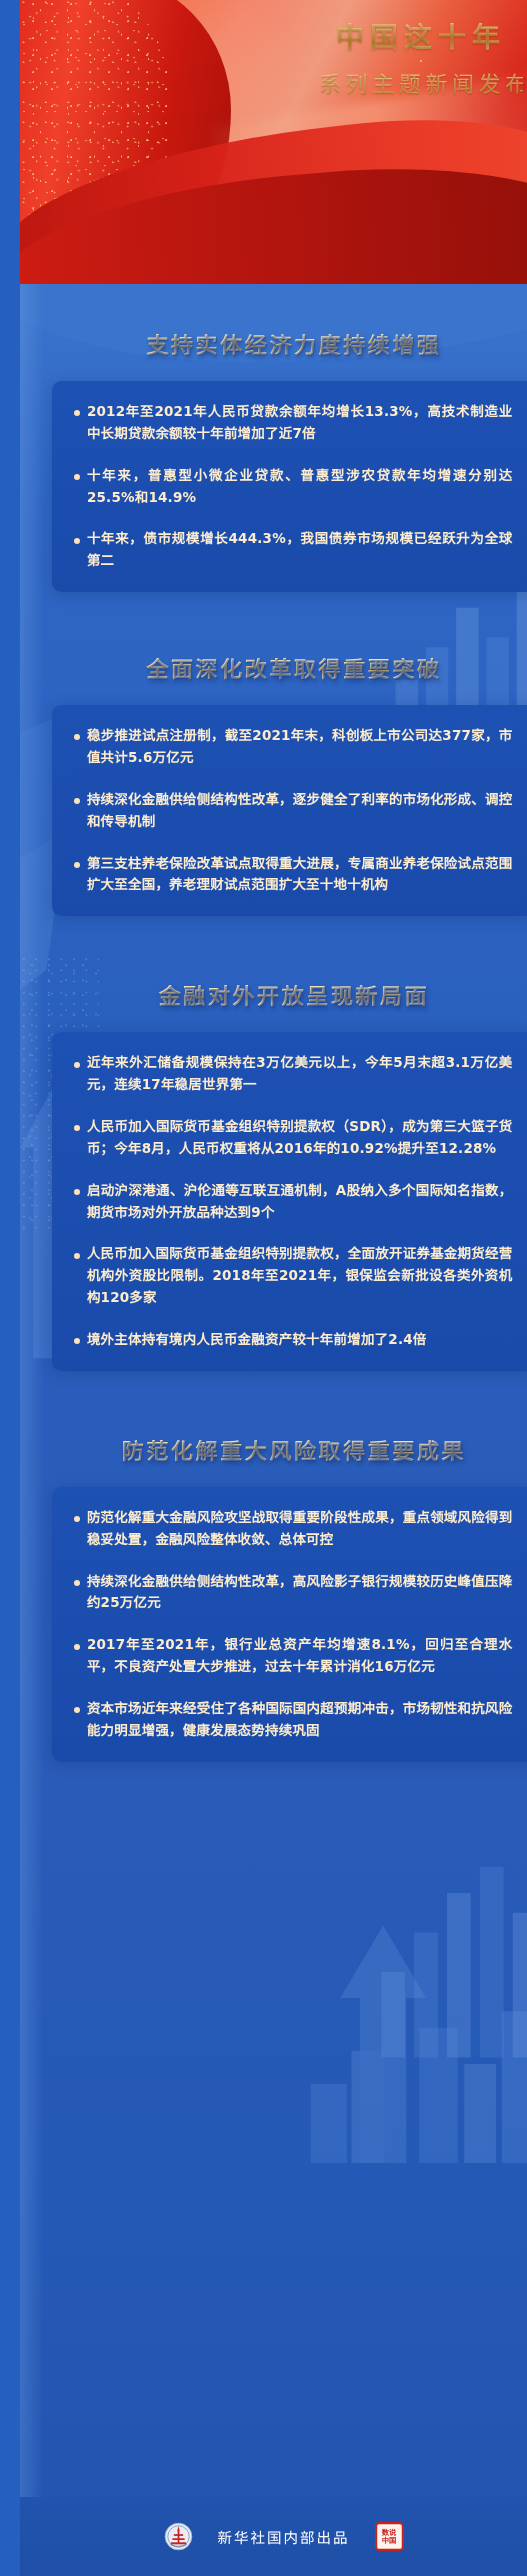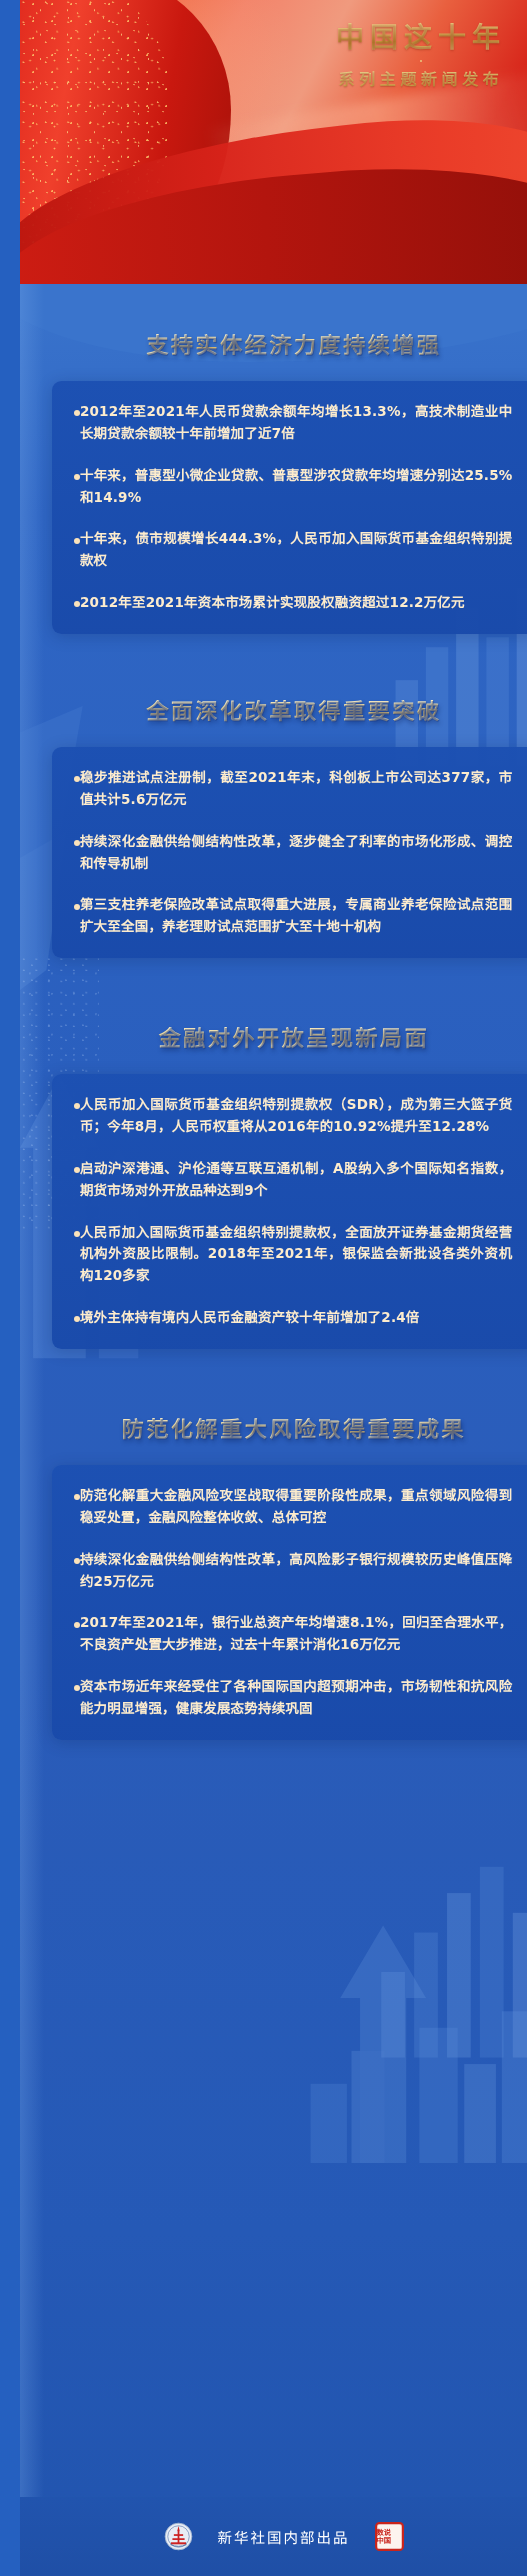--- a/index.html
+++ b/index.html
@@ -75,21 +75,21 @@
     text-shadow:0 1.3px 2px rgba(120,30,10,.35);
     white-space:nowrap;
   }
   .series-rule {
     display:flex; align-items:center; justify-content:center; gap:4.6px; margin:5.3px 0 4px;
   }
   .series-rule .ln { height:0.7px; width:69px; background:linear-gradient(90deg,rgba(226,190,110,0),#e3c275,rgba(226,190,110,0)); }
   .series-rule .dot { width:2.6px; height:2.6px; border-radius:50%; background:#e8c87f; }
   .series-sub {
     font-family:"DejaVu Serif","Liberation Serif",serif;
-    font-size:16px; letter-spacing:4.6px; font-weight:700;
+    font-size:22px; letter-spacing:4.6px; font-weight:400;
     background:linear-gradient(178deg,#f6e2a4 0%,#dcb762 55%,#c0932f 100%);
     -webkit-background-clip:text; background-clip:text; color:transparent;
     text-shadow:0 1.3px 1.3px rgba(120,30,10,.3);
     white-space:nowrap;
   }
 
   
   .main-title { position:absolute; left:0; top:111px; width:527px; z-index:7; text-align:center; }
   .mt-line {
     font-family:"DejaVu Serif","Liberation Serif",serif;
@@ -154,21 +154,21 @@
   .card {
     position:relative; z-index:4;
     margin:0 auto; width:485px;
     background:linear-gradient(180deg, rgba(28,80,178,.97) 0%, rgba(25,74,170,.97) 100%);
     border-radius:9.2px;
     padding:20px 24px 20px 22.4px;
     box-shadow:0 2.6px 14.5px rgba(8,30,80,.22);
   }
   .bullet-list { list-style:none; }
   .bullet {
-    position:relative; display:flex; gap:0;
+    position:relative; display:flex; gap:7px;
     color:#fdeccd; font-size:13.5px; line-height:1.62;
     letter-spacing:0.2px; font-weight:700;
     margin-bottom:20px;
     text-align:justify;
   }
   .bullet:last-child { margin-bottom:0; }
   .bullet .dot {
     flex:0 0 auto; width:6px; height:6px; border-radius:50%;
     background:#fbe3bb; margin-top:9.2px;
   }
@@ -185,21 +185,21 @@
     z-index:8;
   }
   .xinhua-logo { width:29px; height:29px; flex:0 0 auto; }
   .footer-text {
     color:#ffffff; font-size:14.5px; letter-spacing:2px; font-weight:400;
     font-family:"DejaVu Sans","Liberation Sans",sans-serif;
   }
   .seal {
     width:29px; height:29px; flex:0 0 auto;
     background:#fdf4ef; border:2px solid #c9241c; border-radius:4.6px;
-    display:flex; align-items:center; 
+    display:flex; align-items:center; justify-content:center;
     color:#c9241c; font-family:"DejaVu Serif","Liberation Serif",serif;
     font-size:7.3px; font-weight:700; line-height:1.02; text-align:center;
     letter-spacing:0px;
     box-shadow:inset 0 0 0 0.7px rgba(201,36,28,.35);
   }
   .seal span { display:block; }
 </style>
 </head>
 <body>
 
@@ -278,25 +278,21 @@
           <li class="bullet">
             <span class="dot"></span>
             <span class="txt">2012年至2021年人民币贷款余额年均增长13.3%，高技术制造业中长期贷款余额较十年前增加了近7倍</span>
           </li>
           <li class="bullet">
             <span class="dot"></span>
             <span class="txt">十年来，普惠型小微企业贷款、普惠型涉农贷款年均增速分别达25.5%和14.9%</span>
           </li>
           <li class="bullet">
             <span class="dot"></span>
-            <span class="txt">十年来，债市规模增长444.3%，人民币加入国际货币基金组织特别提款权</span>
-          </li>
-          <li class="bullet">
-            <span class="dot"></span>
-            <span class="txt">2012年至2021年资本市场累计实现股权融资超过12.2万亿元</span>
+            <span class="txt">十年来，债市规模增长444.3%，我国债券市场规模已经跃升为全球第二</span>
           </li>
         </ul>
       </div>
     </div>
 
     <div class="sec">
       <div style="height:66px"></div>
       <div class="sec-title">全面深化改革取得重要突破</div>
       <div style="height:25px"></div>
       <div class="card">
@@ -316,20 +312,24 @@
         </ul>
       </div>
     </div>
 
     <div class="sec">
       <div style="height:69px"></div>
       <div class="sec-title">金融对外开放呈现新局面</div>
       <div style="height:25px"></div>
       <div class="card">
         <ul class="bullet-list">
+          <li class="bullet">
+            <span class="dot"></span>
+            <span class="txt">近年来外汇储备规模保持在3万亿美元以上，今年5月末超3.1万亿美元，连续17年稳居世界第一</span>
+          </li>
           <li class="bullet">
             <span class="dot"></span>
             <span class="txt">人民币加入国际货币基金组织特别提款权（SDR），成为第三大篮子货币；今年8月，人民币权重将从2016年的10.92%提升至12.28%</span>
           </li>
           <li class="bullet">
             <span class="dot"></span>
             <span class="txt">启动沪深港通、沪伦通等互联互通机制，A股纳入多个国际知名指数，期货市场对外开放品种达到9个</span>
           </li>
           <li class="bullet">
             <span class="dot"></span>

